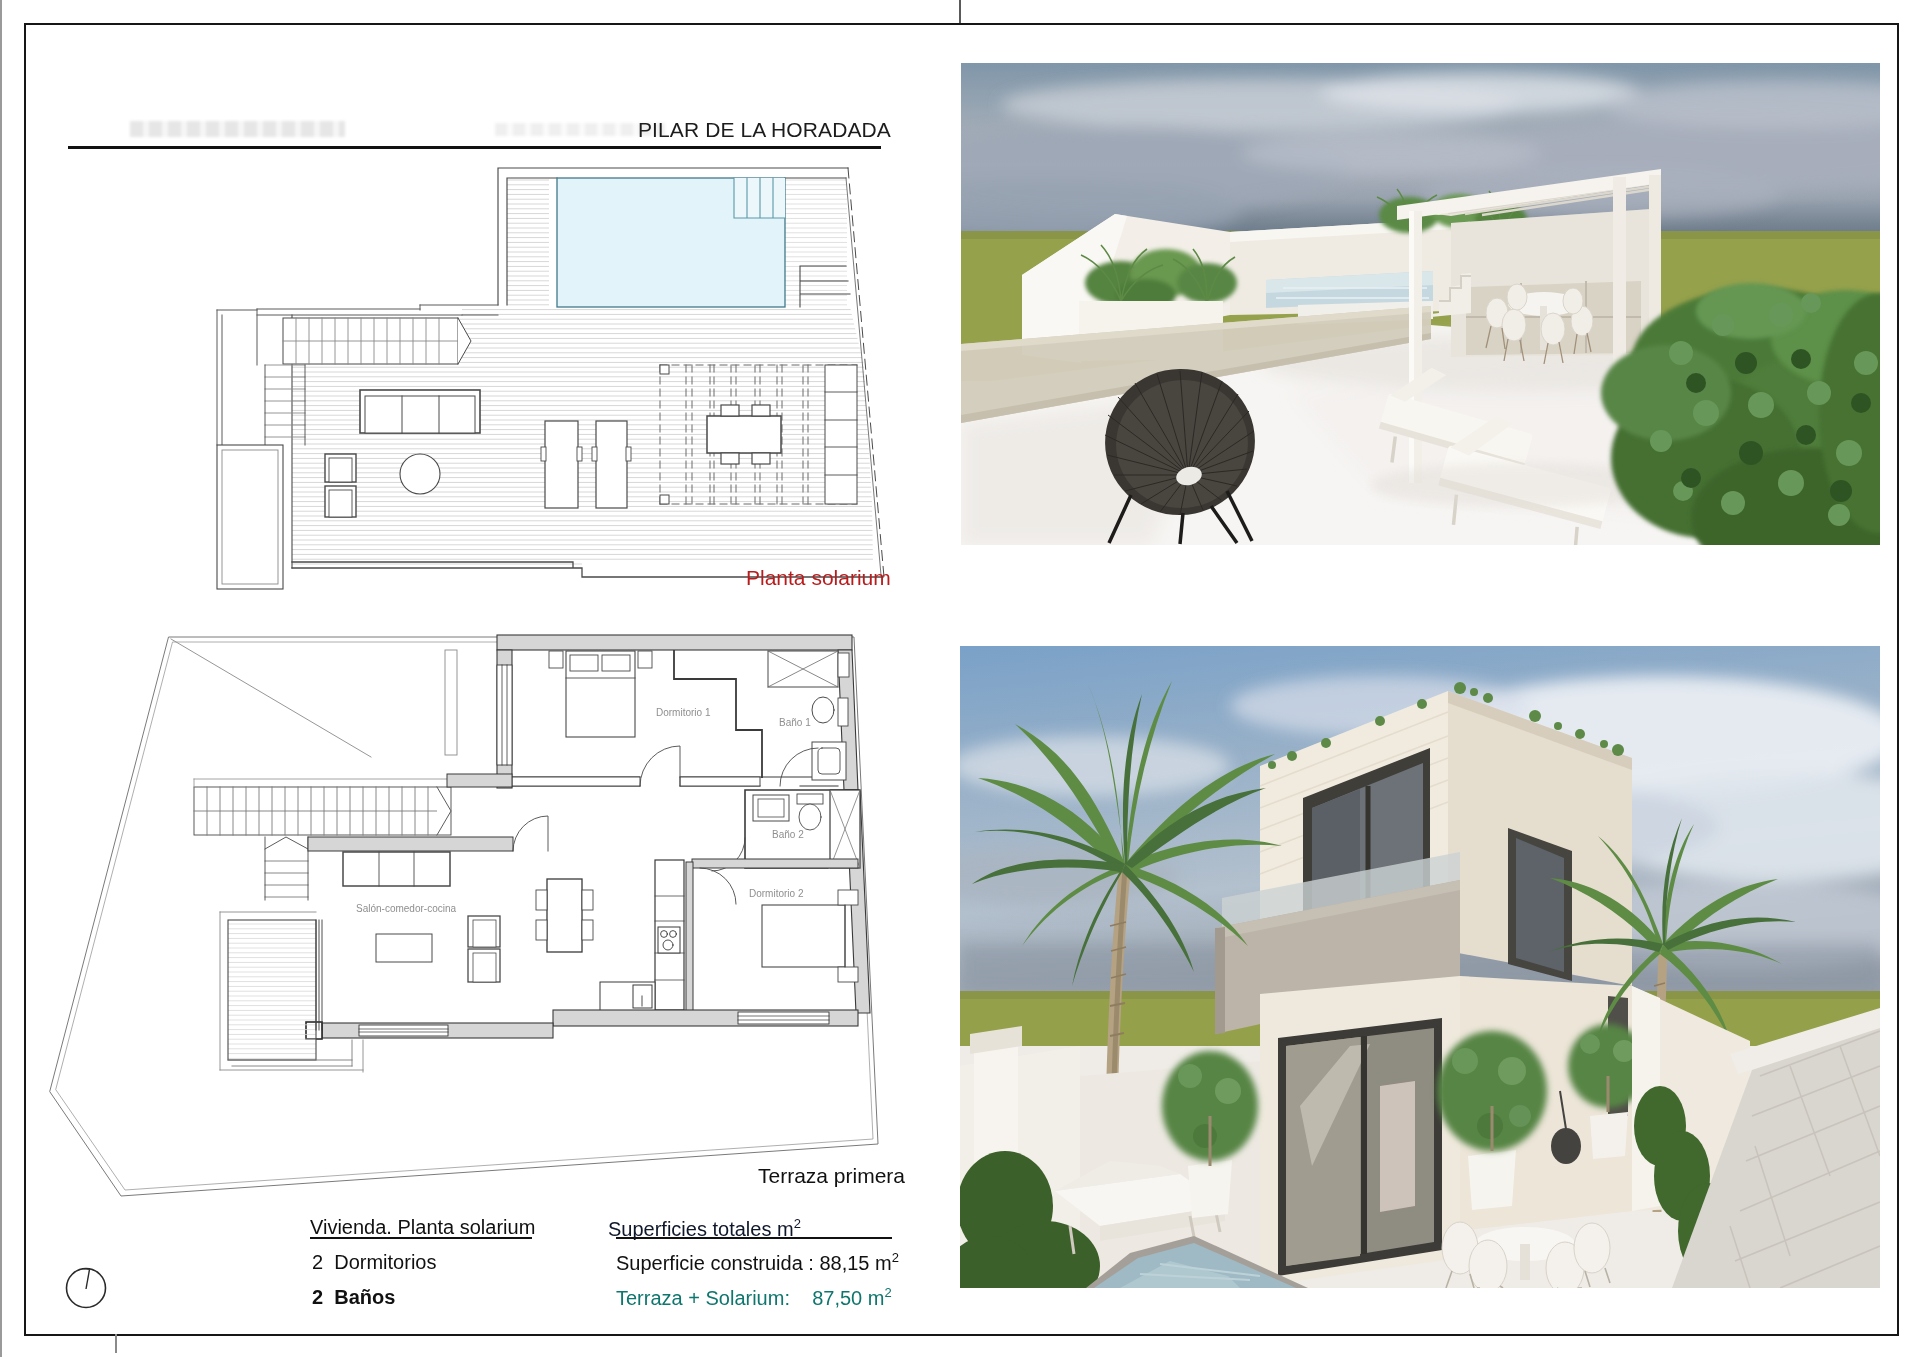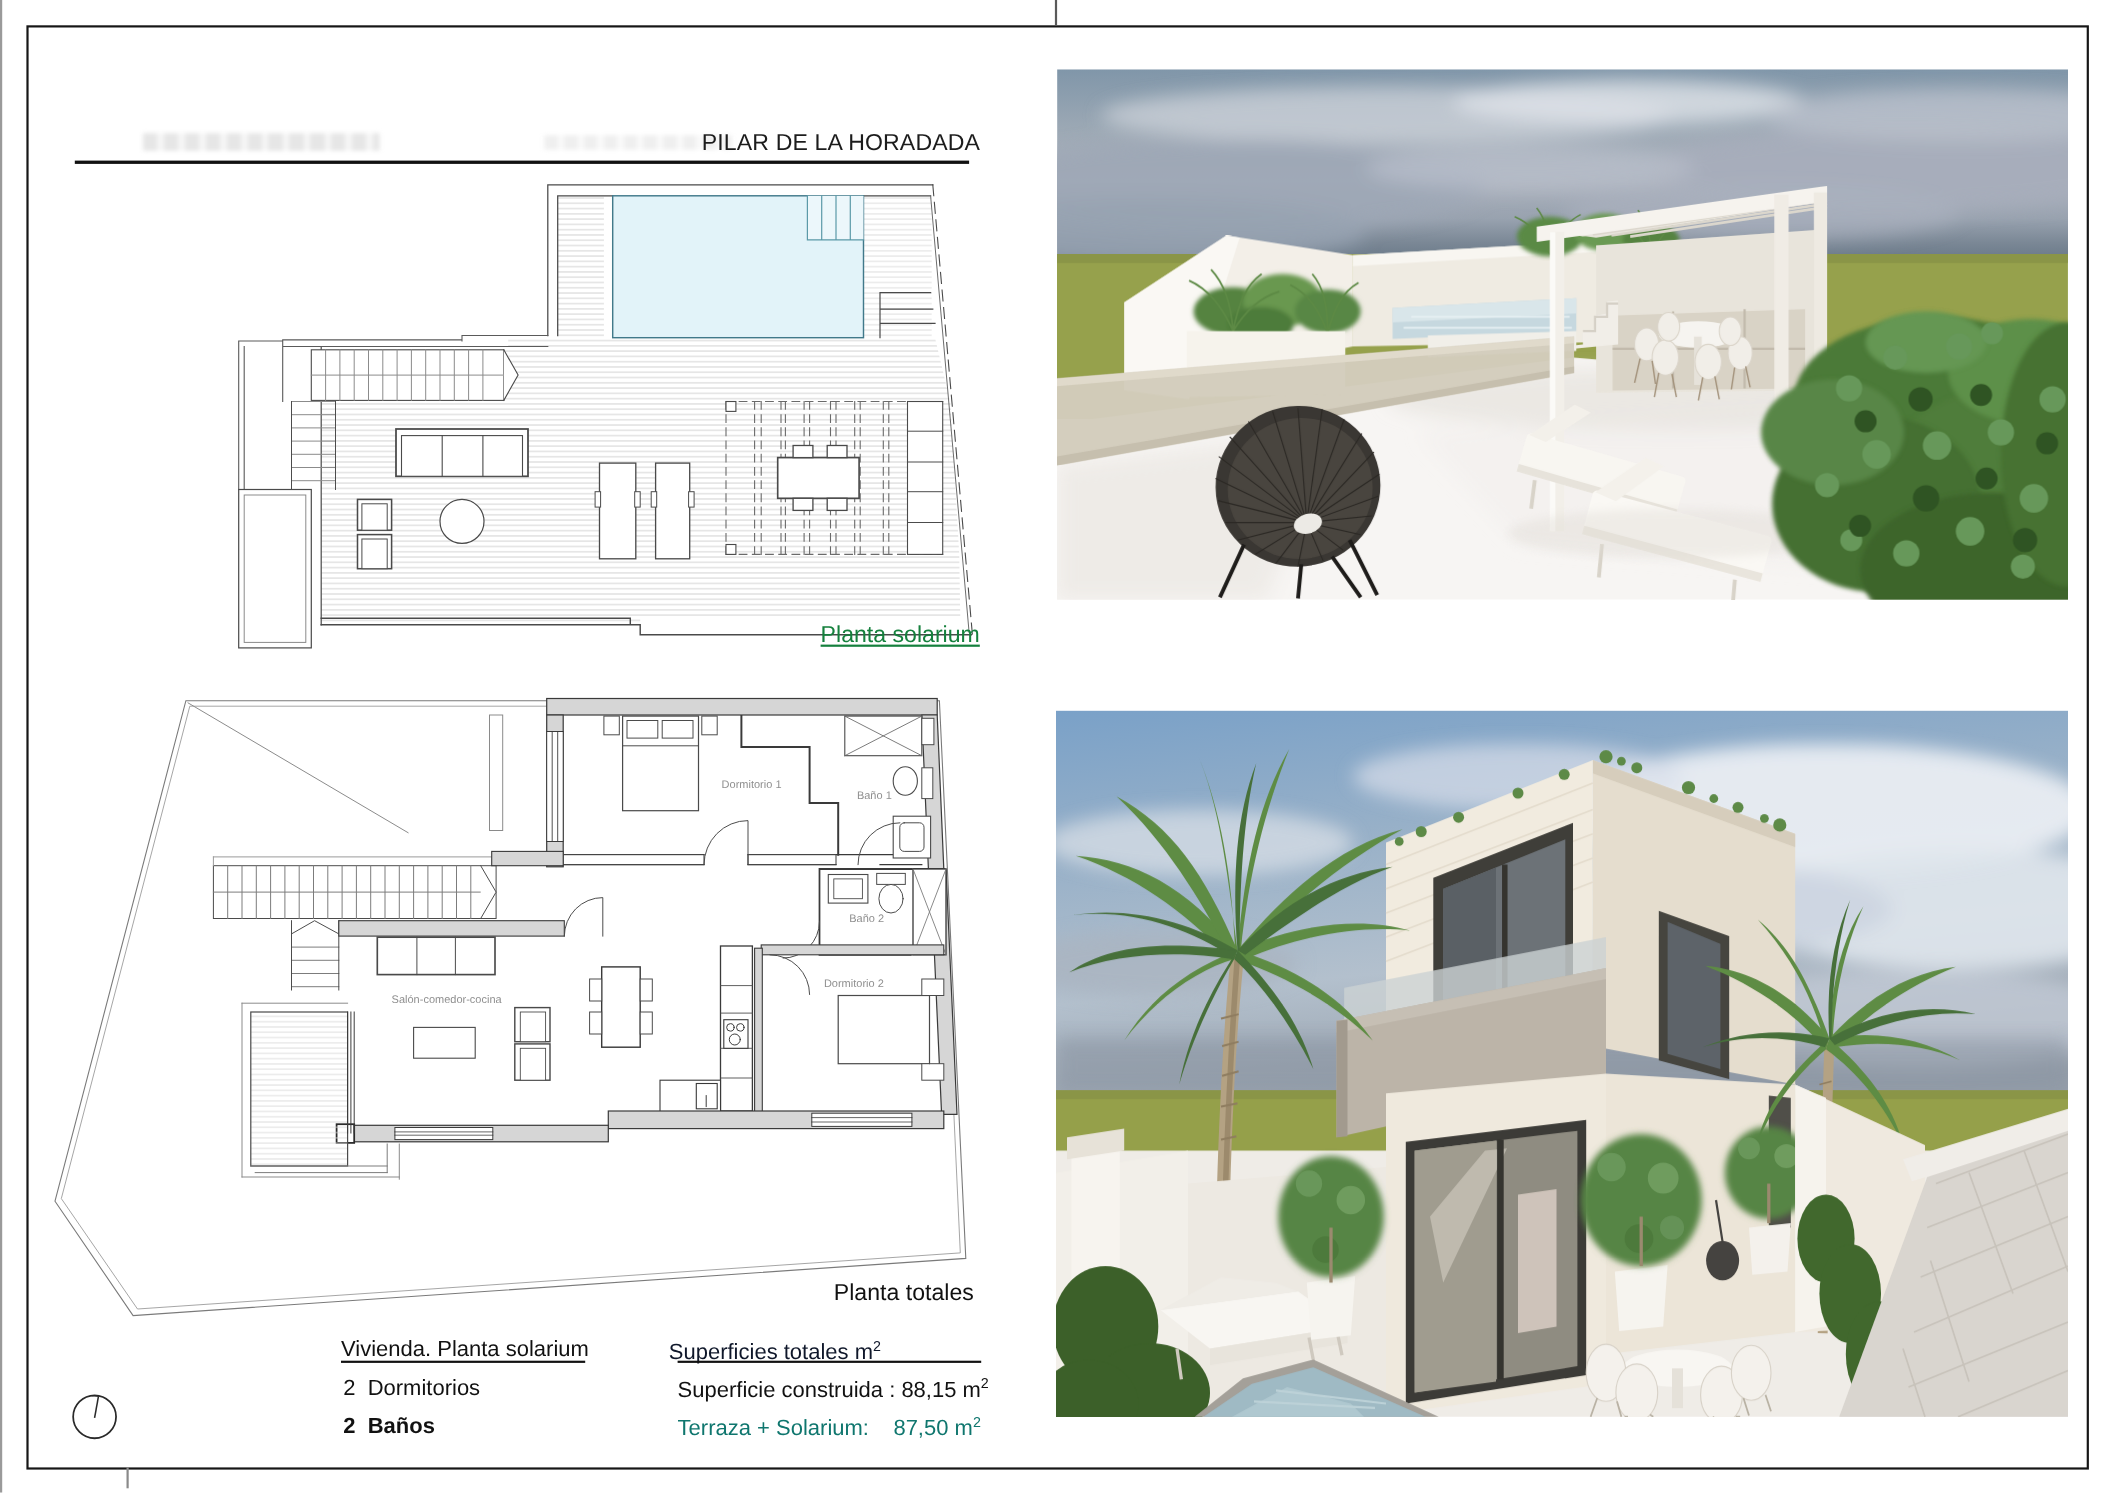--- a/index.html
+++ b/index.html
@@ -259,23 +259,23 @@
 <rect x="582" y="920" width="11" height="20" fill="#ffffff" stroke="#4a4a4a" stroke-width="0.9"></rect>
 
 <text x="656" y="716" font-size="10" fill="#8f8f8f" font-family="Liberation Sans, sans-serif">Dormitorio 1</text>
 <text x="779" y="726" font-size="10" fill="#8f8f8f" font-family="Liberation Sans, sans-serif">Baño 1</text>
 <text x="772" y="838" font-size="10" fill="#8f8f8f" font-family="Liberation Sans, sans-serif">Baño 2</text>
 <text x="749" y="897" font-size="10" fill="#8f8f8f" font-family="Liberation Sans, sans-serif">Dormitorio 2</text>
 <text x="356" y="912" font-size="10" fill="#8f8f8f" font-family="Liberation Sans, sans-serif">Salón-comedor-cocina</text>
 </g>
 </svg>
 
-<div class="abs" style="left:746px;top:566px;font-size:21px;color:#15803d;text-decoration:underline;">Planta solarium</div>
-
-<div class="abs" style="left:758px;top:1164px;font-size:21px;color:#111;">Planta totales</div>
+<div class="abs" style="left:746px;top:566px;font-size:21px;color:#b91c1c;">Planta solarium</div>
+
+<div class="abs" style="left:758px;top:1164px;font-size:21px;color:#111;">Terraza primera</div>
 
 <svg class="abs" style="left:961px;top:63px;" width="919" height="482" viewBox="0 0 919 482">
 <defs>
 <linearGradient id="sky1" x1="0" y1="0" x2="0" y2="1">
   <stop offset="0" stop-color="#8096a9"></stop>
   <stop offset="0.33" stop-color="#9da9b5"></stop>
   <stop offset="0.6" stop-color="#acb2bd"></stop>
   <stop offset="0.8" stop-color="#98a2af"></stop>
   <stop offset="0.93" stop-color="#7a8795"></stop>
   <stop offset="1" stop-color="#6d7c8b"></stop>

